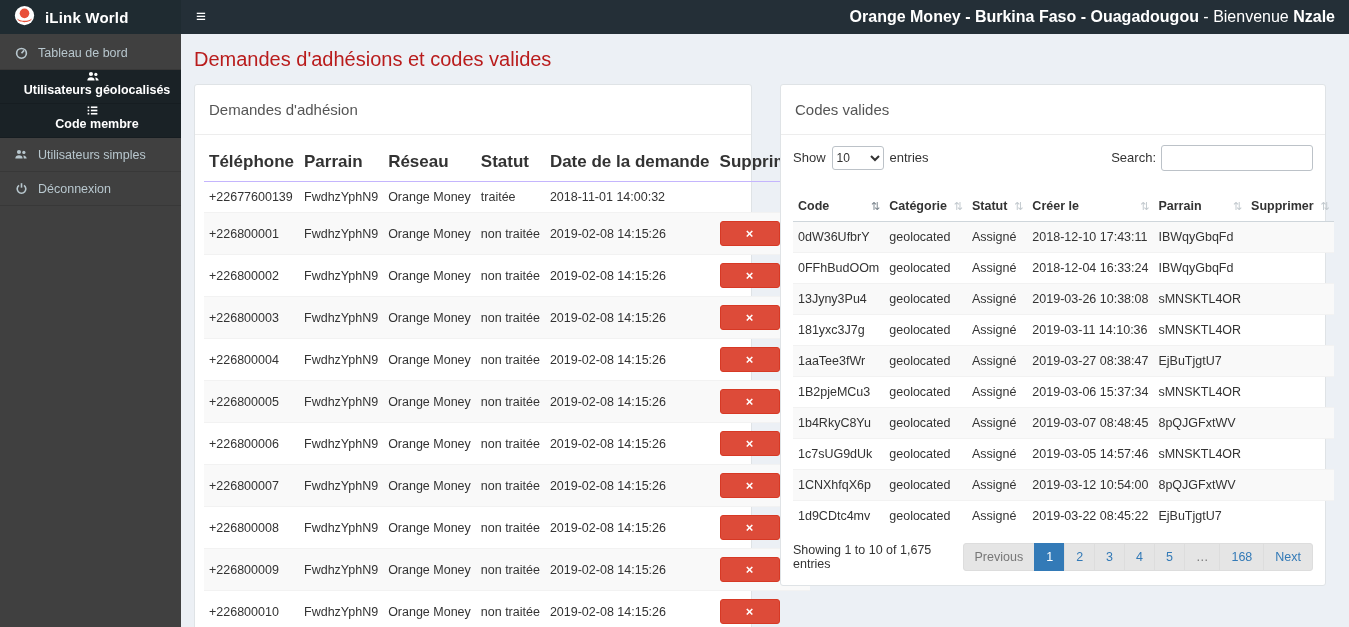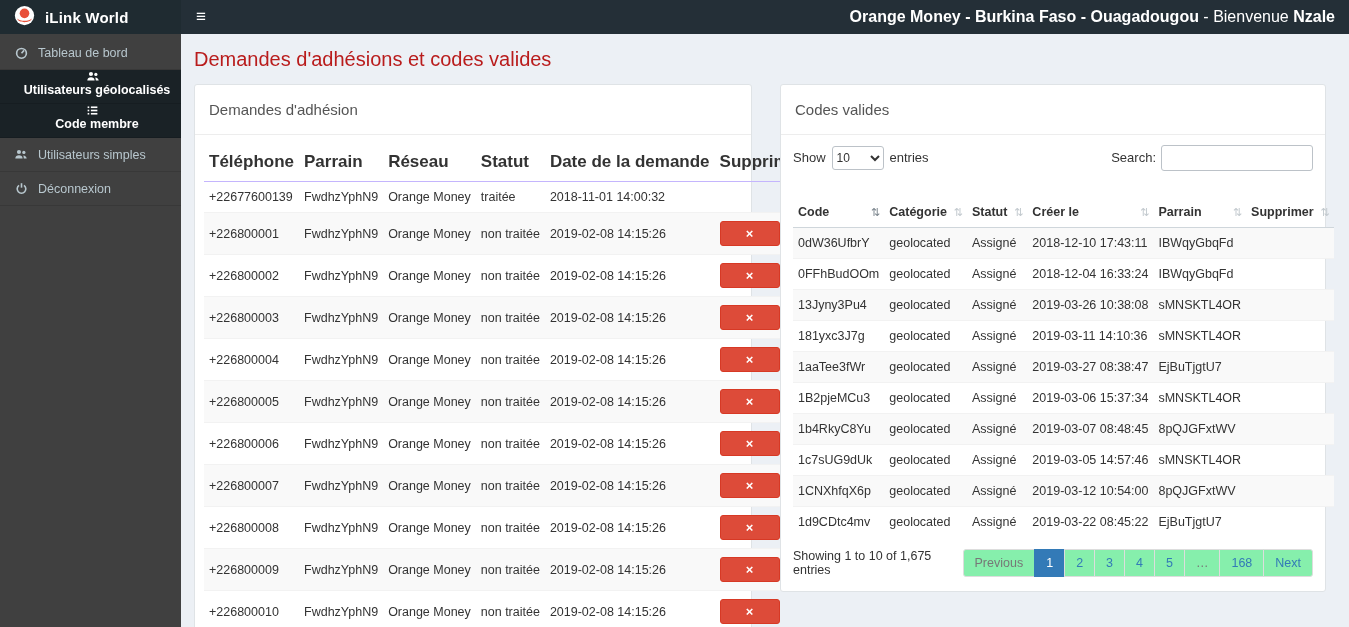--- a/index.html
+++ b/index.html
@@ -74,39 +74,39 @@
   .codes-table tbody tr:nth-child(odd) { background:#f9f9f9; }
   .sort-icon {
     position:absolute; right:4px; top:50%; transform:translateY(-50%);
     color:#c2c9ce; font-size:11px; font-weight:normal;
   }
   .sort-icon.sorted { color:#7a848c; }
 
   
   .table-controls {
     display:flex; justify-content:space-between; align-items:center;
-    margin-bottom:26px; font-size:13px; color:#333;
+    margin-bottom:20px; font-size:13px; color:#333;
   }
   .length select {
     width:52px; height:24px; margin:0 6px; border:1px solid #bcc2c8;
     border-radius:3px; font-size:12px; color:#333; background:#fff;
   }
   .search label { margin-right:5px; }
   .search input {
     width:152px; height:26px; border:1px solid #bcc2c8; border-radius:3px;
     padding:2px 6px; font-size:12.5px; background:#fff;
   }
 
   .table-footer {
     display:flex; justify-content:space-between; align-items:center;
     padding:12px 0 2px; font-size:12.5px; color:#333;
   }
   .pagination { display:flex; }
   .page-btn {
-    padding:6px 11px; border:1px solid #ddd; margin-left:-1px; background:#86efac;
+    padding:6px 11px; border:1px solid #ddd; margin-left:-1px; background:#e5e5e5;
     color:#337ab7; font-size:12.5px; cursor:pointer; user-select:none;
   }
   .page-btn:first-child { border-radius:3px 0 0 3px; margin-left:0; }
   .page-btn:last-child { border-radius:0 3px 3px 0; }
   .page-btn.muted { color:#777; cursor:default; }
   .page-btn.active { background:#337ab7; border-color:#337ab7; color:#fff; }
 </style>
 </head>
 <body>
 

